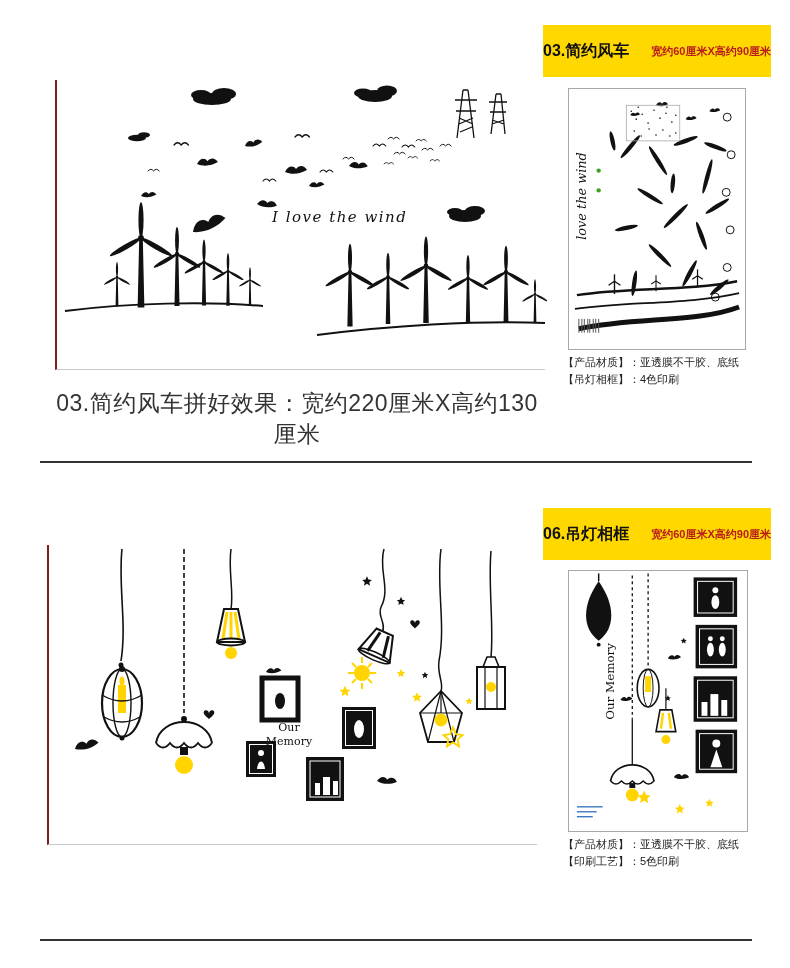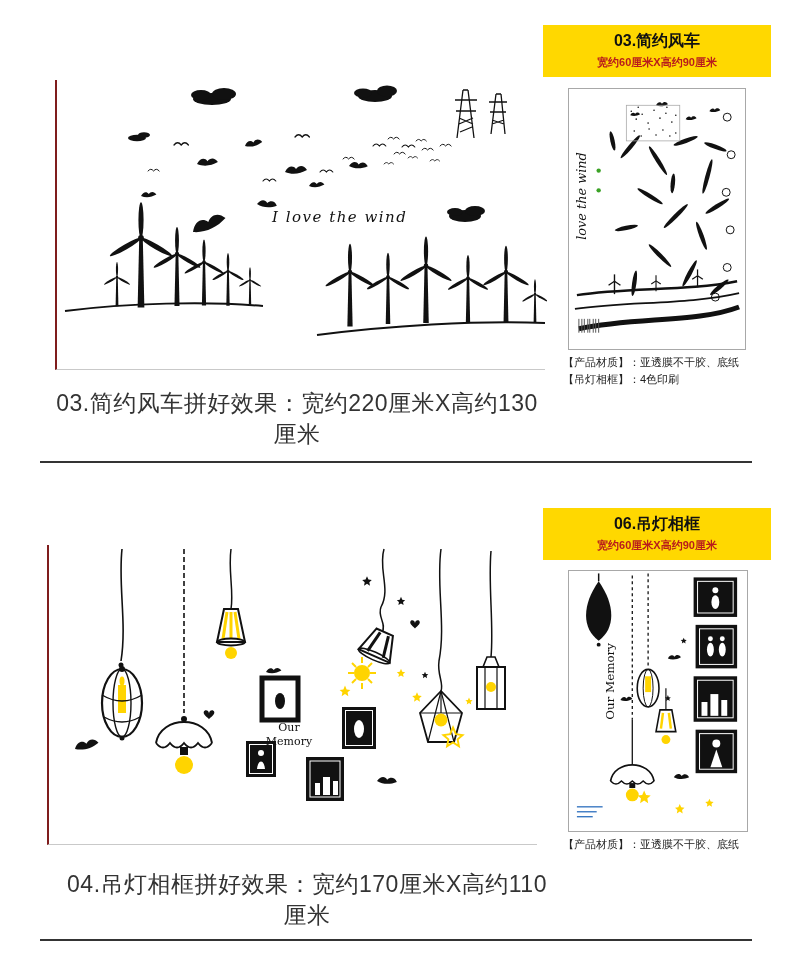--- a/index.html
+++ b/index.html
@@ -5,21 +5,21 @@
   *{margin:0;padding:0;box-sizing:border-box}
   :root{
     --badge_bg:#FFD800; --accent:#FFD400; --ink:#111111;
     --text:#333333; --green:#3BA226; --blue:#3A78C2;
   }
   html,body{background:#fff}
   body{font-family:"Liberation Sans","DejaVu Sans",sans-serif}
   .page{position:relative;width:790px;height:968px;background:#fff;overflow:hidden}
 
   .badge{position:absolute;width:228px;height:52px;background:var(--badge_bg);
-    display:flex;flex-direction:column;justify-content:center;align-items:center;gap:1px}
+    display:flex;flex-direction:row;justify-content:space-between;align-items:center;gap:1px}
   .badge .l1{font-size:16px;font-weight:bold;color:#111;line-height:20px}
   .badge .l2{font-size:11px;font-weight:bold;color:#b91c1c;line-height:20px}
   #badge1{left:543px;top:25px}
   #badge2{left:543px;top:508px}
 
   .sheet{position:absolute;background:#fff;border:1px solid #a8a8a8}
   #sheet1{left:568px;top:88px;width:178px;height:262px}
   #sheet2{left:568px;top:570px;width:180px;height:262px}
 
   .specs{position:absolute;width:226px;font-size:11px;color:#222;line-height:17px}
@@ -443,19 +443,19 @@
       <g class="stroke-blue" stroke-width="1.4">
         <line x1="8" y1="238" x2="34" y2="238"></line>
         <line x1="8" y1="243" x2="28" y2="243"></line>
         <line x1="8" y1="248" x2="24" y2="248"></line>
       </g>
     </svg>
   </div>
 
   <div class="specs" id="specs2">
     <div>【产品材质】：亚透膜不干胶、底纸</div>
-  </div>
-
-  <div class="caption" id="caption2">04.吊灯相框拼好效果：宽约170厘米X高约110厘米</div>
+    <div>【印刷工艺】：5色印刷</div>
+  </div>
+
 
   <div class="divider" id="divider2"></div>
 
 </div>
 
 </body></html>

